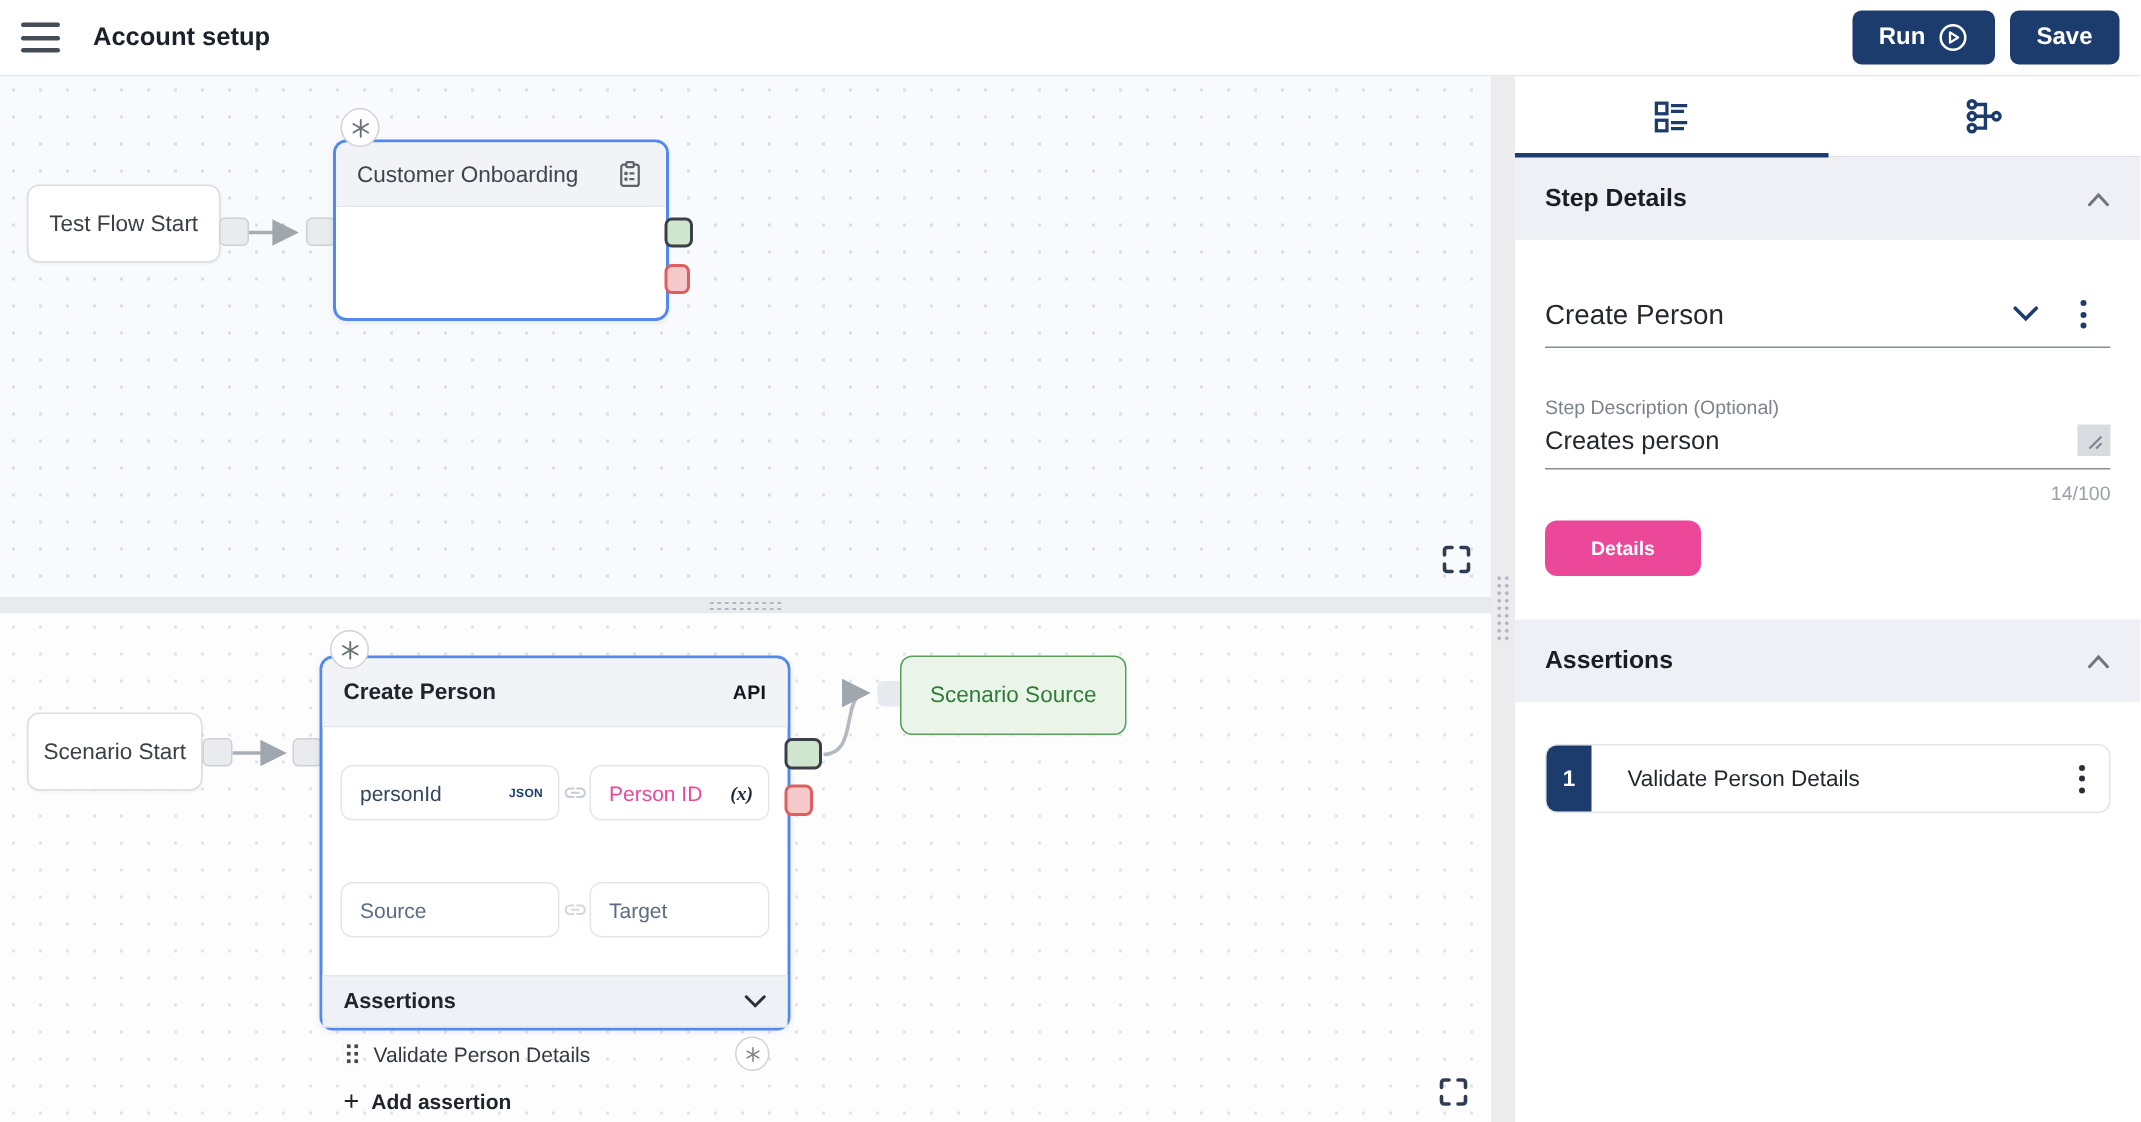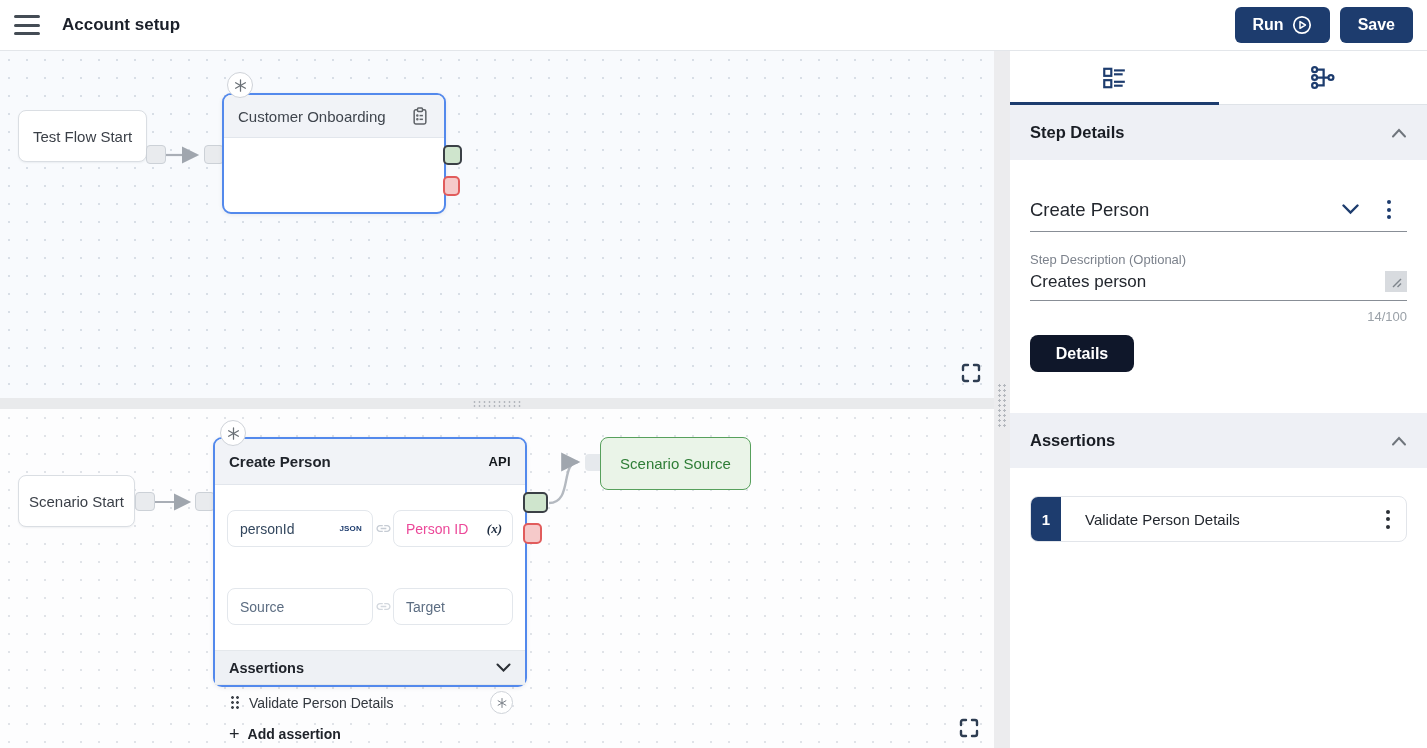--- a/index.html
+++ b/index.html
@@ -111,29 +111,29 @@
   .band .label { flex:1; font-size:16.5px; font-weight:700; color:#191d24; }
   .form-area { background:#fff; padding:34px 20px 18px; flex:0 0 253px; }
   .field-label { font-size:13px; color:#7c828c; }
   .select-row { display:flex; align-items:center; border-bottom:1px solid #888e96;
     padding:4px 0 10px; }
   .select-value { flex:1; font-size:18.5px; color:#23272e; }
   .sel-icons { display:flex; align-items:center; gap:26px; padding-right:14px; }
   .kebab { display:flex; flex-direction:column; gap:3.5px; cursor:pointer; padding:2px; }
   .kebab i { width:4px; height:4px; border-radius:50%; background:#1d3c6e; }
   .kebab.dark i { background:#2b3036; }
-  .desc-field { margin-top:20px; }
+  .desc-field { margin-top:32px; }
   .desc-row { display:flex; align-items:flex-end; border-bottom:1px solid #888e96;
     padding:4px 0 8px; }
   .desc-value { flex:1; font-size:17px; color:#23272e; }
   .resize-box { width:22px; height:21px; background:#d8dbdf; display:flex;
     align-items:center; justify-content:center; cursor:nwse-resize; }
   .counter { text-align:right; font-size:13px; color:#9aa1a8; margin-top:8px; }
-  .btn-details { margin-top:11px; background:#0f172a; color:#fff; border:none;
-    border-radius:8px; height:37px; width:104px; font-size:16px; font-weight:700;
+  .btn-details { margin-top:11px; background:#ec4899; color:#fff; border:none;
+    border-radius:8px; height:37px; width:104px; font-size:13px; font-weight:700;
     cursor:pointer; font-family:inherit; }
   .assert-panel { background:#fff; flex:1; padding:28px 20px; }
   .assert-card { height:46px; border:1px solid #e2e5ea; border-radius:8px;
     display:flex; align-items:center; background:#fff; cursor:pointer; }
   .num-chip { width:30px; align-self:stretch; background:#1d3c6e; color:#fff;
     border-radius:7px 0 0 7px; display:flex; align-items:center; justify-content:center;
     font-size:15px; font-weight:700; }
   .assert-card .label { flex:1; font-size:15px; color:#23272e; margin-left:24px; }
   .assert-card .kebab { margin-right:14px; }
 </style>
@@ -170,21 +170,21 @@
       <div class="pane pane-top">
         <svg class="edge-layer">
           <defs>
             <marker id="arr1" markerWidth="9" markerHeight="8" refX="7" refY="4" orient="auto">
               <polygon points="0,0 8,4 0,8" fill="#a0a6ae"></polygon>
             </marker>
           </defs>
           <path d="M166 104 L197 104" stroke="#a9aeb6" stroke-width="2.2" fill="none" marker-end="url(#arr1)"></path>
         </svg>
 
-        <div class="start-node" style="left:18px; top:59px; width:129px; height:52px;">
+        <div class="start-node" style="left:18px; top:72px; width:129px; height:52px;">
           <span>Test Flow Start</span>
         </div>
         <div class="handle" style="left:146px; top:94px; width:20px; height:19px;"></div>
         <div class="handle" style="left:204px; top:94px; width:20px; height:19px;"></div>
 
         <div class="asterisk-badge" style="left:227px; top:21px;">
           <svg width="15" height="15" viewBox="0 0 24 24">
             <g stroke="#6a7076" stroke-width="2" stroke-linecap="round">
               <line x1="12" y1="3" x2="12" y2="21"></line>
               <line x1="4.2" y1="7.5" x2="19.8" y2="16.5"></line>

